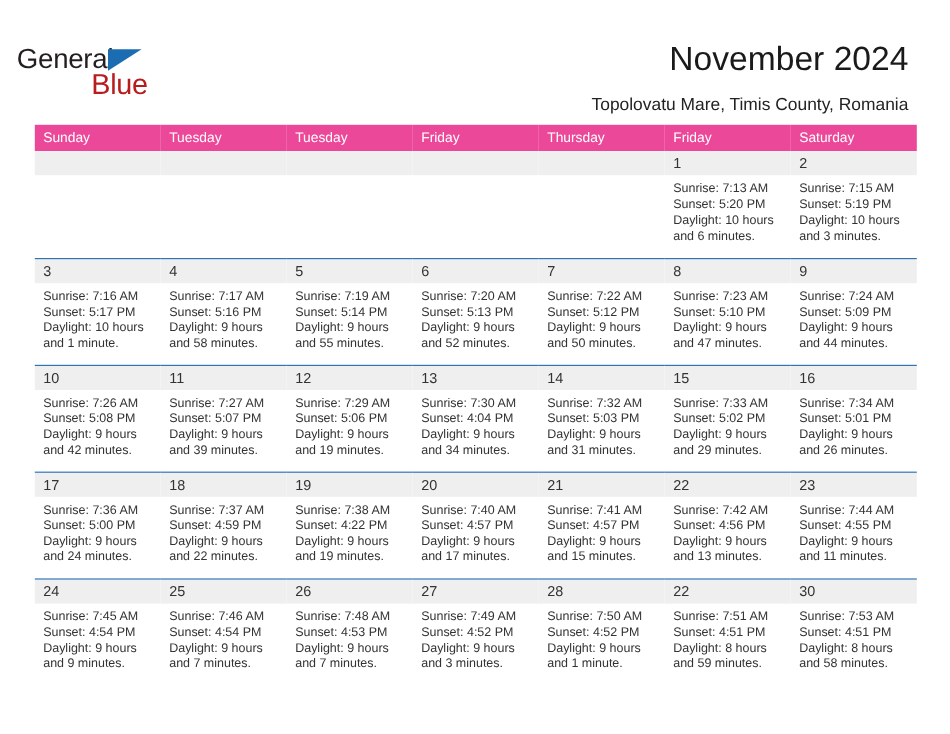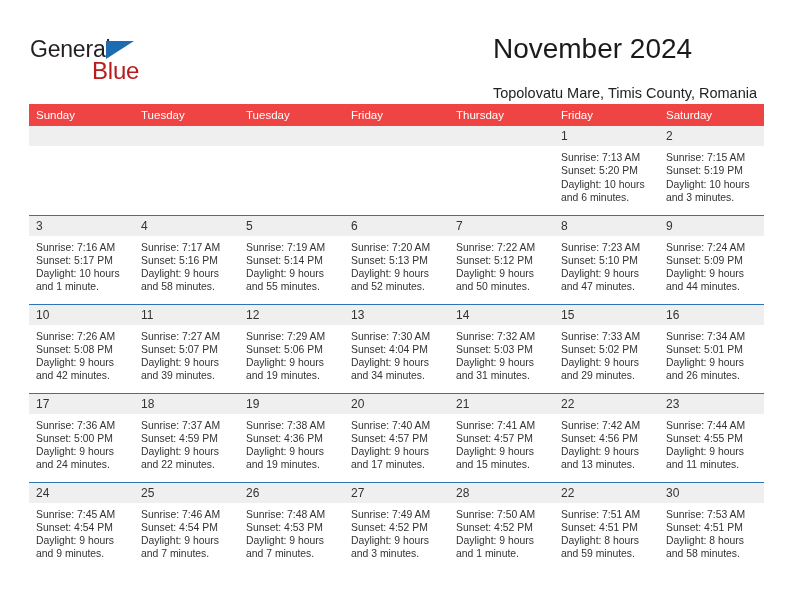--- a/index.html
+++ b/index.html
@@ -23,21 +23,21 @@
 
   
   .header {
     position: absolute;
     top: 0; left: 0;
     width: 792px;
     height: 104px;
   }
   .logo {
     position: absolute;
-    left: 30px;
+    left: 14px;
     top: 36px;
     width: 180px;
     height: 50px;
     text-decoration: underline;
   }
   .logo-general {
     position: absolute;
     left: 0; top: 0;
     font-size: 23px;
     letter-spacing: -0.2px;
@@ -60,50 +60,51 @@
     font-size: 24px;
     letter-spacing: -0.2px;
     color: #b91c1c;
     line-height: 26px;
   }
 
   .title-block {
     position: absolute;
     right: 35px;
     top: 32px;
+    text-align: right;
   }
   .cal-title {
     font-size: 28px;
     color: #1a1a1a;
     font-weight: normal;
     line-height: 34px;
     white-space: nowrap;
   }
   .cal-subtitle {
-    margin-top: 18px;
+    margin-top: 13px;
     font-size: 14.5px;
     color: #222222;
     font-weight: normal;
     line-height: 18px;
     white-space: nowrap;
   }
 
   
   .calendar {
     position: absolute;
     left: 29px;
     top: 104px;
     width: 735px;
     border-collapse: collapse;
     table-layout: fixed;
   }
   .calendar col { width: 105px; }
 
   .calendar thead th {
-    background: #ef4444;
+    background: #ec4899;
     color: #ffffff;
     font-size: 11.5px;
     font-weight: normal;
     text-align: left;
     padding: 5px 0 5px 7px;
     height: 21px;
     line-height: 12px;
   }
 
   .calendar tbody tr { height: 89px; }
@@ -359,21 +360,21 @@
               <div>Sunrise: 7:37 AM</div>
               <div>Sunset: 4:59 PM</div>
               <div>Daylight: 9 hours</div>
               <div>and 22 minutes.</div>
             </div>
           </td>
           <td class="daycell filled">
             <div class="daynum">19</div>
             <div class="info">
               <div>Sunrise: 7:38 AM</div>
-              <div>Sunset: 4:36 PM</div>
+              <div>Sunset: 4:22 PM</div>
               <div>Daylight: 9 hours</div>
               <div>and 19 minutes.</div>
             </div>
           </td>
           <td class="daycell filled">
             <div class="daynum">20</div>
             <div class="info">
               <div>Sunrise: 7:40 AM</div>
               <div>Sunset: 4:57 PM</div>
               <div>Daylight: 9 hours</div>

